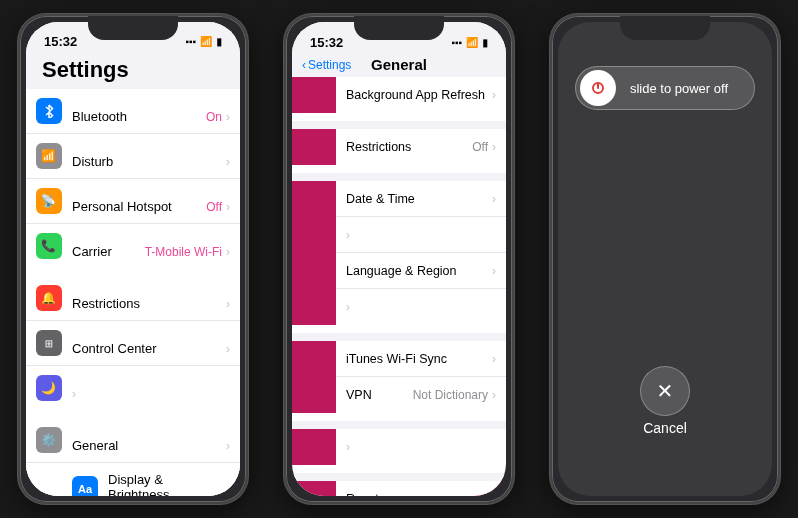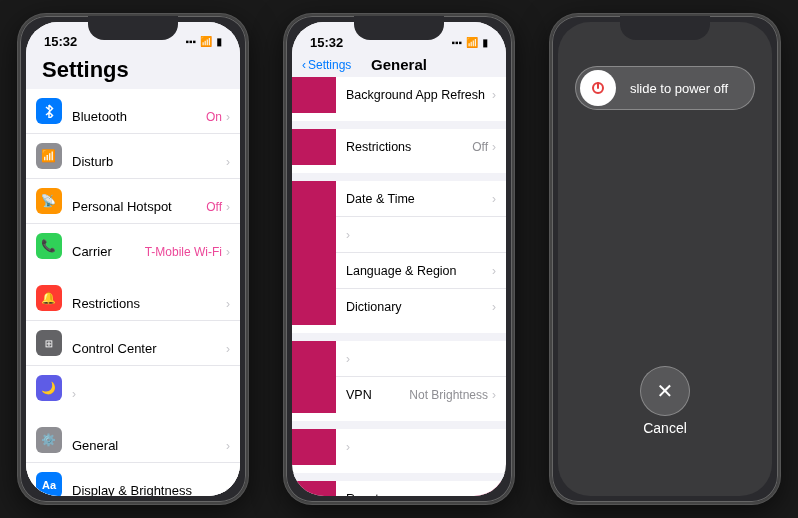--- a/index.html
+++ b/index.html
@@ -392,21 +392,21 @@
 
       <div class="settings-section">
         <div class="settings-item">
           <div class="settings-icon" style="background:#8e8e93;">
             <span style="color:white;font-size:12px;">⚙️</span>
           </div>
           <span class="settings-item-label">General</span>
           <span class="chevron">›</span>
         </div>
         <div class="settings-item">
-          <div class="settings-icon" style="background:#007aff;">
+          <div class="settings-icon" style="background:#007aff;margin-left:36px;">
             <span style="color:white;font-size:11px;font-weight:700;">Aa</span>
           </div>
           <span class="settings-item-label">Display &amp; Brightness</span>
           <span class="chevron">›</span>
         </div>
 
       </div>
     </div>
   </div>
 </div>
@@ -460,34 +460,34 @@
             <span class="chevron">›</span>
           </div>
           <div class="general-item">
             <span class="chevron">›</span>
           </div>
           <div class="general-item">
             <span class="general-item-label">Language &amp; Region</span>
             <span class="chevron">›</span>
           </div>
           <div class="general-item">
-            <span class="general-item-label">Dictionary</span>
             <span class="chevron">›</span>
           </div>
         </div>
 
         <div class="section-gap"></div>
 
         <div class="general-section">
           <div class="general-item">
+            <span class="general-item-label">iTunes Wi-Fi Sync</span>
             <span class="chevron">›</span>
           </div>
           <div class="general-item">
             <span class="general-item-label">VPN</span>
-            <span class="general-item-value">Not Brightness</span>
+            <span class="general-item-value">Not Dictionary</span>
             <span class="chevron">›</span>
           </div>
         </div>
 
         <div class="section-gap"></div>
 
         <div class="general-section">
           <div class="general-item">
             <span class="chevron">›</span>
           </div>

